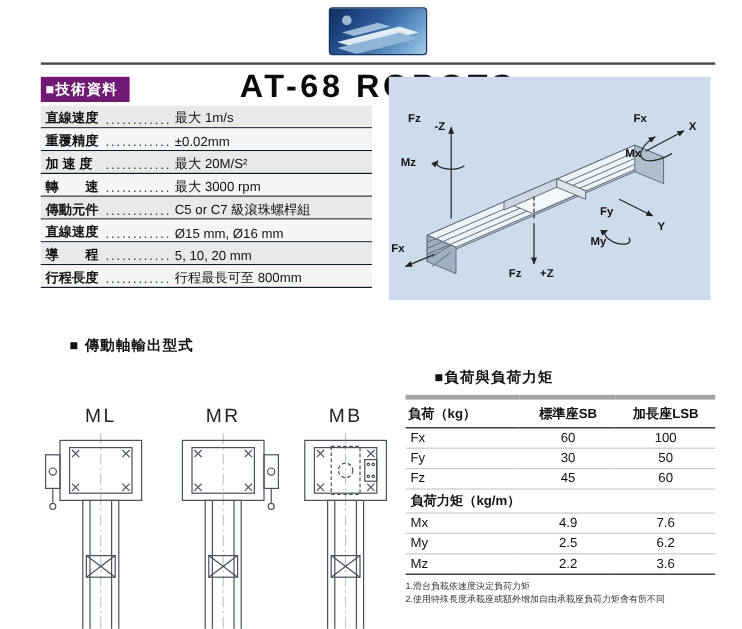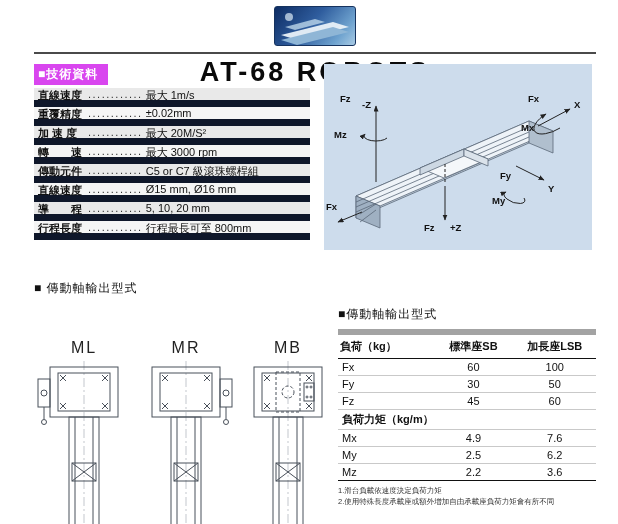--- a/index.html
+++ b/index.html
@@ -16,49 +16,49 @@
   .logo { width:82px; height:40px; border-radius:3px; flex:none;
           background:linear-gradient(130deg,#0d2c63 0%,#2f5d9e 45%,#6fa3cf 80%,#a9cbe4 100%);
           border:1px solid #16335f; overflow:hidden; }
   .title-block { padding-top:2px; }
   .title { font-size:27px; font-weight:bold; letter-spacing:3px; line-height:1.05; color:#0a0a0a; }
   .subtitle { font-size:11px; font-weight:bold; letter-spacing:2px; margin-top:2px; }
 
   
   .top-row { display:flex; gap:14px; margin-top:10px; }
   .specs { width:276px; flex:none; }
-  .specs-title { display:inline-block; background:#d946ef; color:#fff; font-size:12px;
+  .specs-title { display:inline-block; background:#701a75; color:#fff; font-size:12px;
                  font-weight:bold; padding:2px 10px 2px 4px; margin-bottom:3px; letter-spacing:1px; }
-  .spec-row { display:flex; align-items:flex-start; height:19px; font-size:11px;
-              padding:0 4px; background:#e9e9e9; border-bottom:7px solid #0f172a; }
+  .spec-row { display:flex; align-items:flex-end; height:19px; font-size:11px;
+              padding:0 4px; background:#e9e9e9; border-bottom:1px solid #0f172a; }
   .spec-row:nth-child(even) { background:#f5f5f5; }
   .spec-label { font-weight:bold; width:50px; flex:none; white-space:nowrap; }
   .spec-dots  { letter-spacing:1.5px; color:#333; margin-right:3px; white-space:nowrap; overflow:hidden; }
   .spec-value { white-space:nowrap; }
 
   .diagram { width:268px; height:186px; background:#cddcec; flex:none; }
   .diag-labels text { font-family:"Liberation Sans",sans-serif; font-size:9.5px; font-weight:bold; fill:#111; }
   .rail * { stroke:#5a6878; stroke-width:0.8; }
   .arrows path, .arrows line { stroke:#222; stroke-width:1; fill:none; }
 
   
   .bottom-row { display:flex; gap:4px; margin-top:30px; }
-  .section-title { font-size:12px; font-weight:normal; letter-spacing:1px; }
+  .section-title { font-size:12px; font-weight:bold; letter-spacing:1px;margin-left:24px; }
 
   .drive-section { width:300px; flex:none; }
   .drawings { display:flex; gap:6px; margin-top:6px; margin-left:2px; }
   .drawing { width:96px; text-align:center; }
   .drawing figcaption { font-size:16px; letter-spacing:2px; color:#222; margin-bottom:2px;margin-top:36px; }
   .draw-svg line, .draw-svg rect, .draw-svg path, .draw-svg circle { stroke:#49505a; fill:none; stroke-width:1; }
   .draw-svg .cl { stroke:#9aa2ad; stroke-width:0.6; }
   .draw-svg .dash { stroke-dasharray:3 2; }
 
   .load-section { width:258px; flex:none; padding-top:26px; }
   .load-table { width:100%; border-collapse:collapse; font-size:11px; margin-top:6px; }
-  .load-table th { border-top:6px solid #a3a3a3; border-bottom:1px solid #111;
+  .load-table th { border-top:4px solid #a3a3a3; border-bottom:1px solid #111;
                    padding:4px 2px; font-size:11px; }
   .load-table th:first-child { text-align:left; width:37%; }
   .load-table th:nth-child(2) { width:31%; }
   .load-table td { padding:2px 2px; border-bottom:1px solid #c9c9c9; height:17px; }
   .load-table td:first-child { text-align:left; padding-left:4px; }
   .load-table td:nth-child(2), .load-table td:nth-child(3) { text-align:center; }
   .load-table .subheader td { font-weight:bold; }
   .load-table tr.last td { border-bottom:1.5px solid #111; }
   .notes { margin-top:5px; font-size:7.5px; color:#333; line-height:1.45; }
 </style>
@@ -250,21 +250,21 @@
             <line x1="33" y1="166" x2="63" y2="166"></line>
             <rect x="36" y="104" width="24" height="18"></rect>
             <path d="M36,104 L60,122 M60,104 L36,122"></path>
           </svg>
         </figure>
 
       </div>
     </section>
 
     <section class="load-section">
-      <div class="section-title">■傳動軸輸出型式</div>
+      <div class="section-title">■負荷與負荷力矩</div>
       <table class="load-table">
         <thead>
           <tr>
             <th>負荷（kg）</th>
             <th>標準座SB</th>
             <th>加長座LSB</th>
           </tr>
         </thead>
         <tbody>
           <tr>

